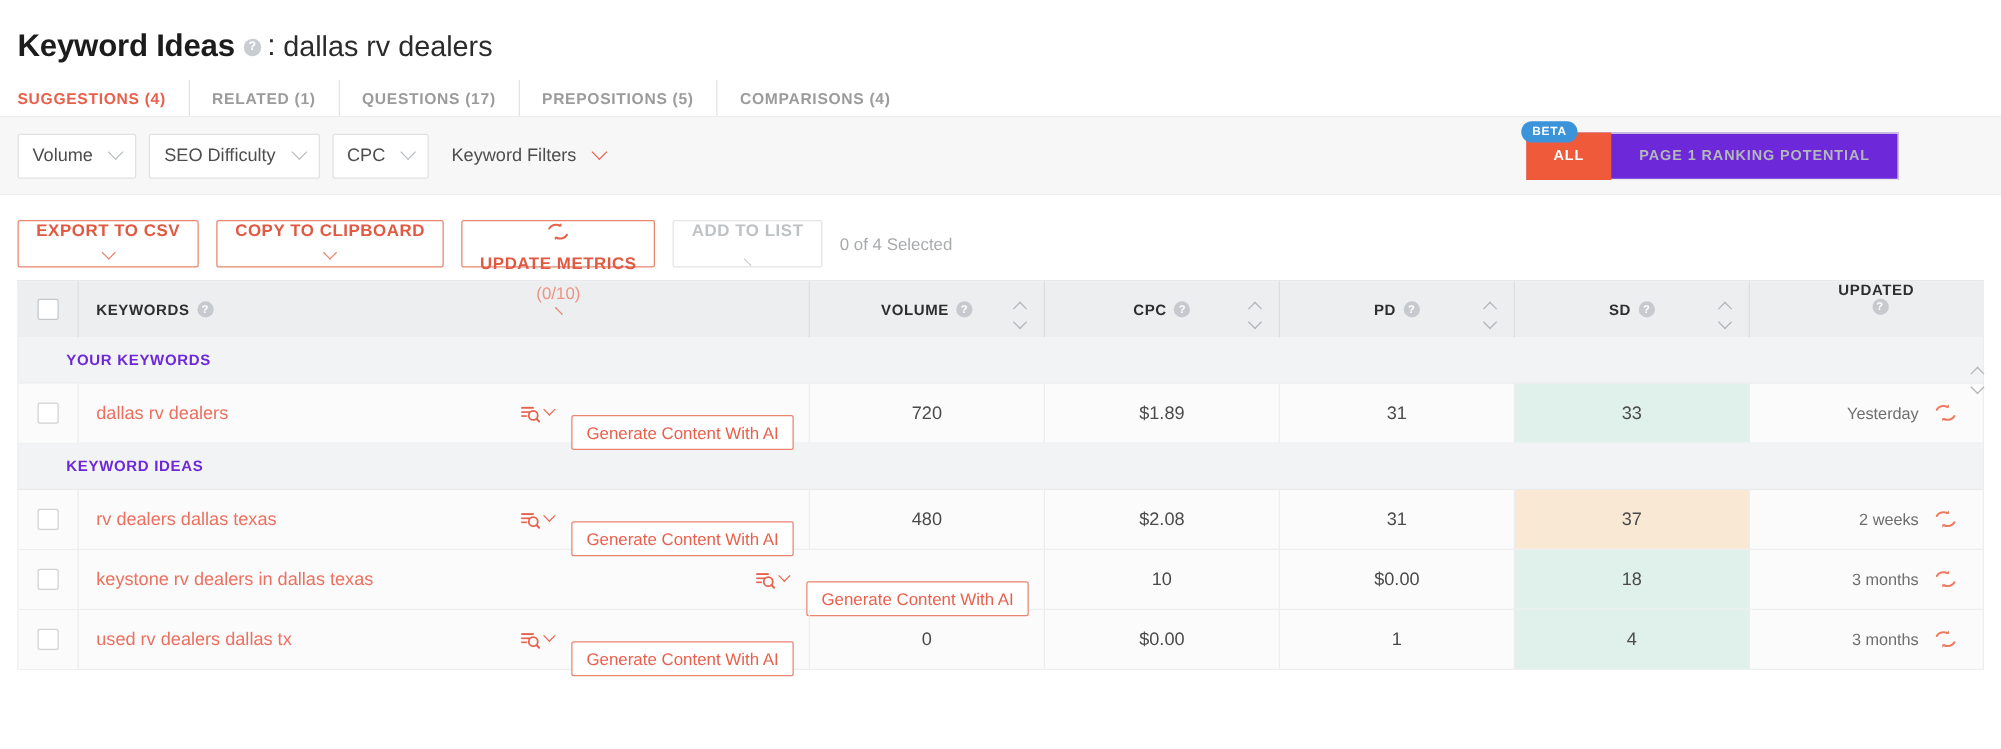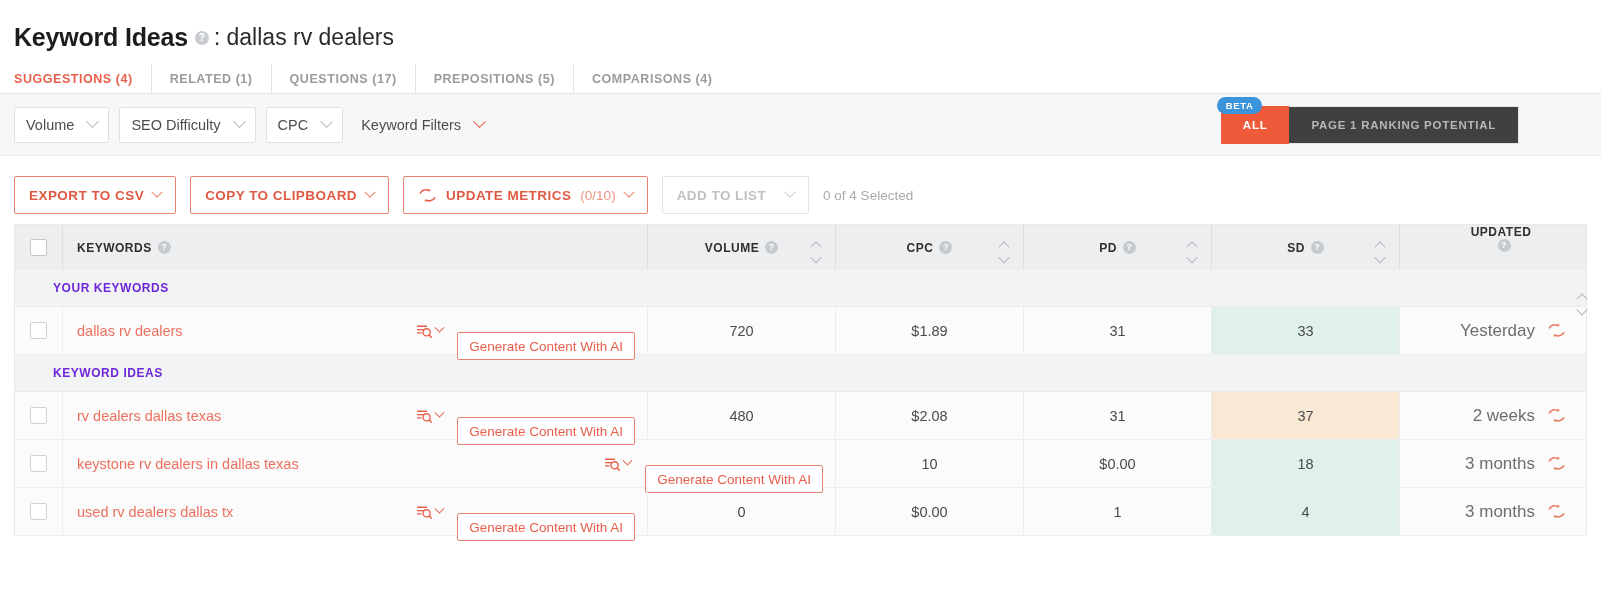--- a/index.html
+++ b/index.html
@@ -80,21 +80,21 @@
     border-bottom: 1.6px solid #b9bcbf;
     transform: rotate(45deg) translate(-2px,-2px);
   }
   .chev.red { border-right-color: #e8604c; border-bottom-color: #e8604c; }
 
   
   .toggle-wrap {
     position: absolute; right: 82px; top: 12px;
     display: flex; align-items: stretch; height: 38px;
     border: 1px solid #e2e4e6;
-    background: #404040;
+    background: #6d28d9;
   }
   .toggle-btn {
     display: flex; align-items: center; justify-content: center;
     font-size: 11.5px; font-weight: bold; letter-spacing: 0.75px;
     padding: 0 22px; cursor: pointer; white-space: nowrap;
   }
   .toggle-btn.on { background: #ef5a3b; color: #ffffff; margin: -1px 0 -1px -1px; }
   .toggle-btn.off { color: #b5b8ba; }
   .beta-badge {
     position: absolute; top: -10px; left: -5px;
@@ -111,20 +111,21 @@
   }
   .abtn {
     display: inline-flex; align-items: center; gap: 9px;
     height: 38px; padding: 0 14px;
     border: 1px solid #e8846f;
     border-radius: 2px;
     color: #e05a43;
     font-size: 13.5px; font-weight: bold; letter-spacing: 0.45px;
     background: #fff; cursor: pointer; white-space: nowrap;
     margin-right: 14px;
+    flex-direction: column;
   }
   .abtn .sub { font-weight: normal; color: #ef9483; letter-spacing: 0; }
   .abtn .chev { border-right-color: #e8846f; border-bottom-color: #e8846f; width: 8px; height: 8px; }
   .abtn.disabled {
     border-color: #e2e4e6; color: #bfc2c4; cursor: default; gap: 20px;
   }
   .abtn.disabled .chev { border-right-color: #cfd2d4; border-bottom-color: #cfd2d4; }
   .selcount { font-size: 13.5px; color: #a8abad; }
   .refresh-ico { flex: 0 0 auto; }
 
@@ -188,21 +189,21 @@
 
   .drow { height: 48px; background: #fbfbfb; border-bottom: 1px solid #eceef0; }
   .drow .cell {
     display: flex; align-items: center;
     border-right: 1px solid #ededee;
   }
   .drow .cell:last-child { border-right: none; }
   .drow .c-check { border-right: 1px solid #ededee; background: #fbfbfb; }
   .drow .c-num { justify-content: center; color: #4a4a4a; font-size: 14.5px; }
   .drow .c-upd { justify-content: flex-end; padding-right: 20px; gap: 12px;
-                 color: #6e6e6e; font-size: 17px; }
+                 color: #6e6e6e; font-size: 13px; }
   .sd-green { background: #dff1ea; }
   .sd-peach { background: #f8e8d4; }
 
   .cbox {
     width: 17px; height: 17px;
     border: 1px solid #cfd2d5; background: #fff;
     border-radius: 2px; cursor: pointer;
   }
   .thead .cbox { border-color: #c4c7ca; }
 

